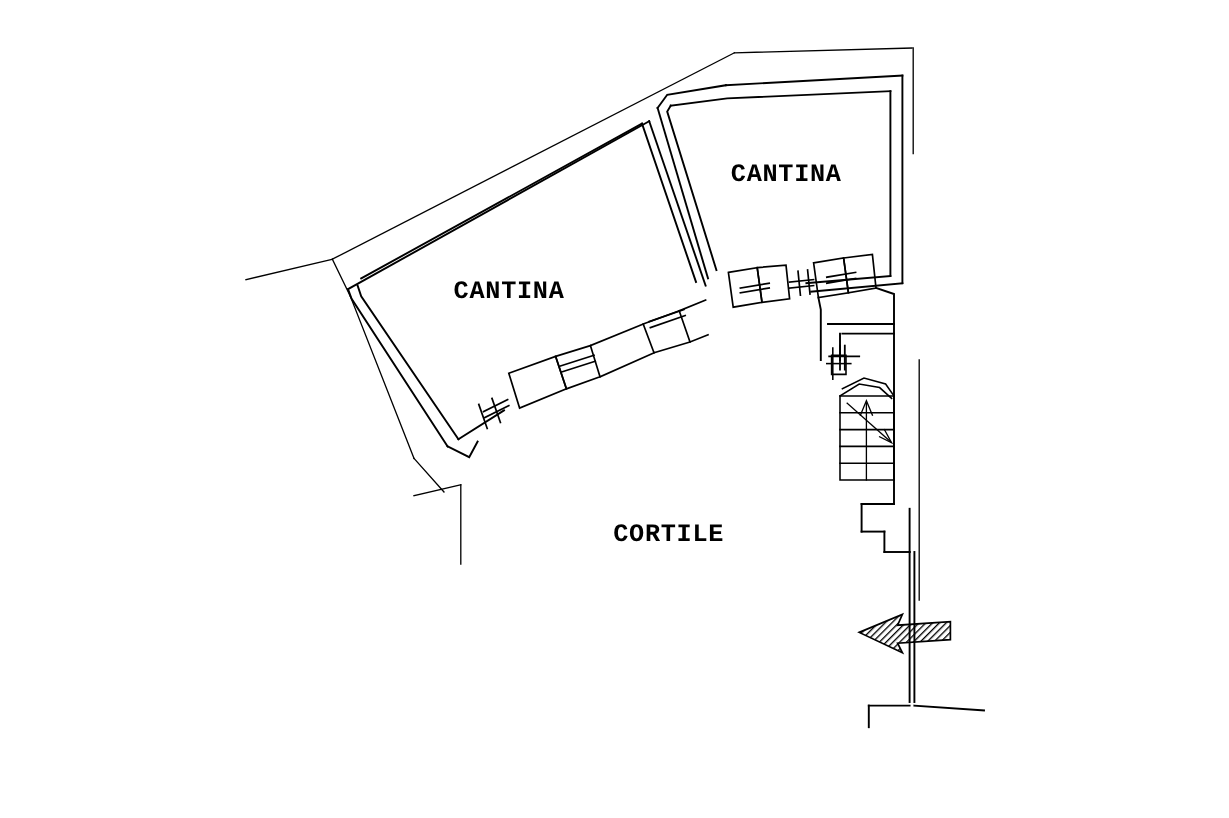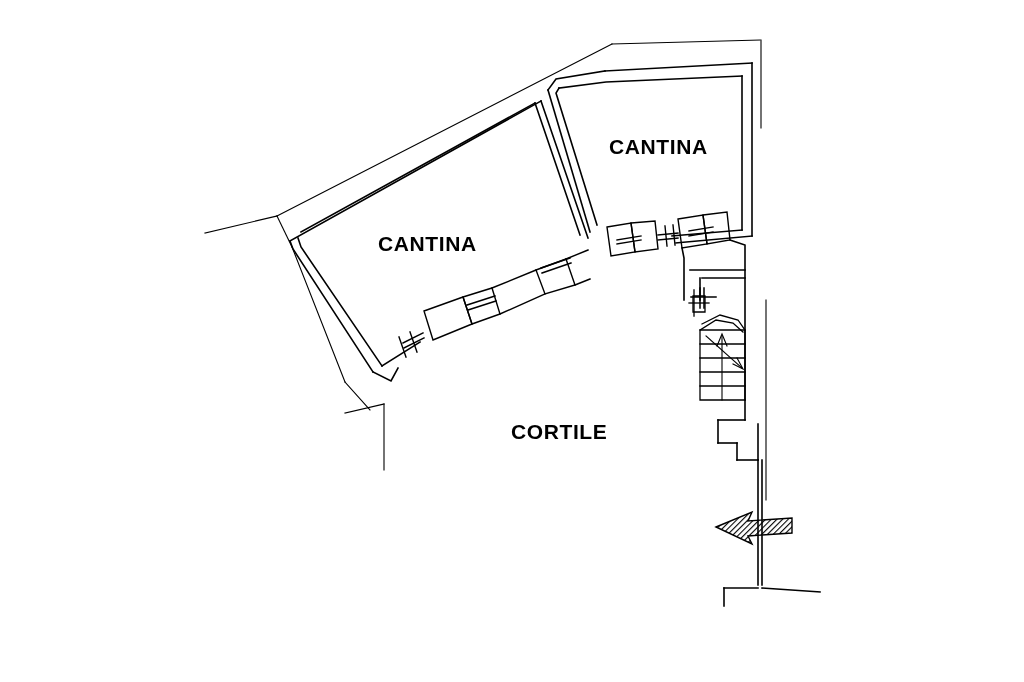--- a/index.html
+++ b/index.html
@@ -22,31 +22,31 @@
   #plan-svg {
     position: absolute;
     top: 0;
     left: 0;
     width: 1024px;
     height: 682px;
     display: block;
   }
   .room-label {
     position: absolute;
-    font-family: Liberation Sans, sans-serif;
+    font-family: Liberation Mono, monospace;
     font-weight: bold;
     font-size: 21px;
     letter-spacing: 0.6px;
     color: #000000;
     white-space: nowrap;
     line-height: 1;
   }
   #label-cantina-ovest { left: 378px; top: 233px; }
   #label-cantina-est   { left: 609px; top: 136px; }
-  #label-cortile       { left: 511px; top: 421px; }
+  #label-cortile       { left: 511px; top: 436px; }
 </style>
 </head>
 <body>
 
 <div id="plan-root">
 
   <svg id="plan-svg" viewBox="0 0 1024 682" xmlns="http://www.w3.org/2000/svg">
 
     <defs>
       <pattern id="hatch-arrow" width="4" height="4" patternTransform="rotate(45)" patternUnits="userSpaceOnUse">

